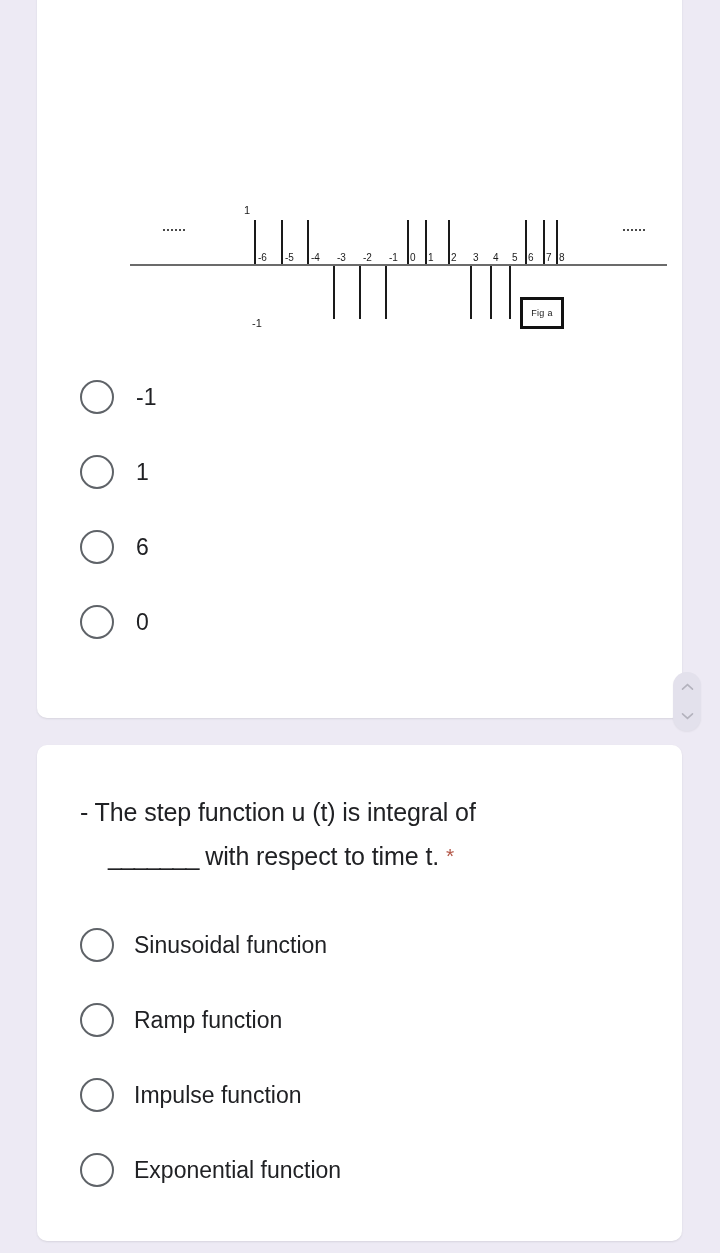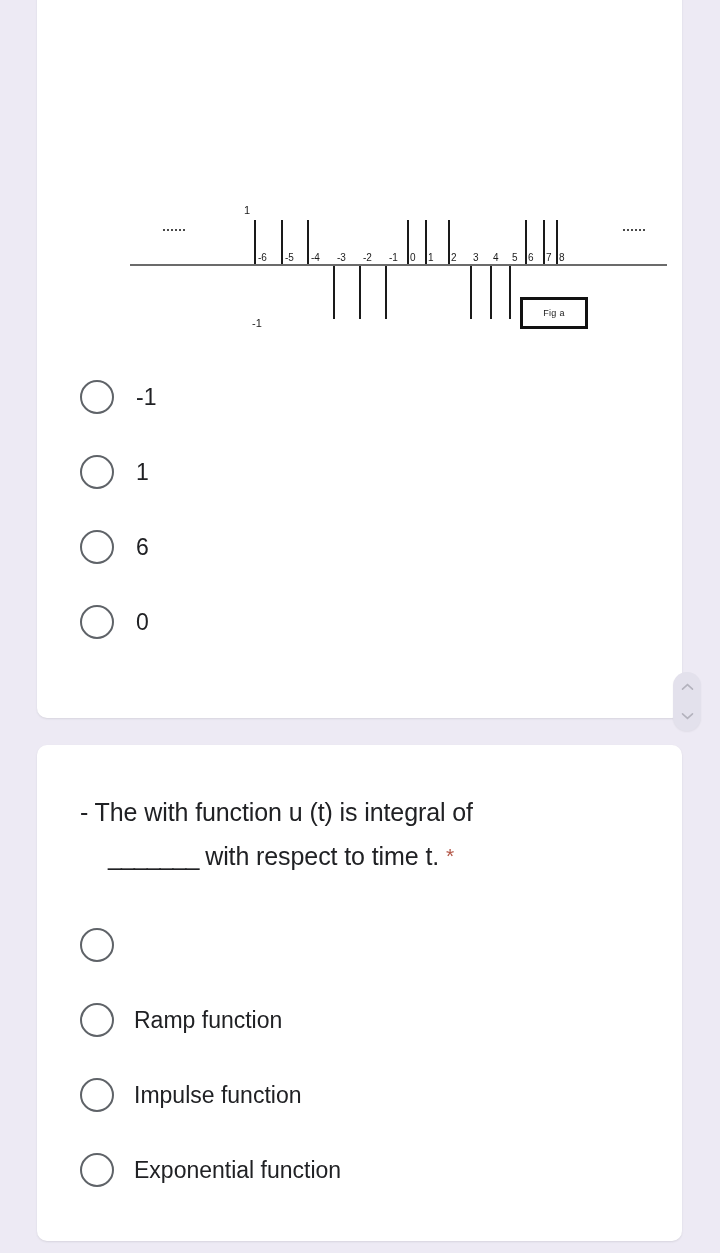--- a/index.html
+++ b/index.html
@@ -90,21 +90,21 @@
     top: 196px;
     width: 645px;
     height: 165px;
   }
   #figure svg { display: block; }
 
   .fig-a-box {
     position: absolute;
     left: 483px;
     top: 113px;
-    width: 68px;
+    width: 44px;
     height: 32px;
     border: 3px solid #111;
     background: #fff;
     display: flex;
     align-items: center;
     justify-content: center;
     font-size: 9px;
     color: #1a1a1a;
     letter-spacing: .3px;
   }
@@ -227,24 +227,25 @@
   </span>
   <span>
     <svg width="13" height="8" viewBox="0 0 13 8">
         <path d="M1.5 1.8 L6.5 6.4 L11.5 1.8" fill="none" stroke="#8d8d98" stroke-width="1.6" stroke-linecap="round"></path>
       </svg>
   </span>
 </div>
 
 <div class="card" id="card-step">
 
-  <div class="question" id="q-step-text"><span>- The with function u (t) is integral of</span> <span class="blank">_______</span> <span>with respect to time t.</span> <span class="required-star">*</span></div>
+  <div class="question" id="q-step-text"><span>- The step function u (t) is integral of</span> <span class="blank">_______</span> <span>with respect to time t.</span> <span class="required-star">*</span></div>
 
   <div class="option compact" style="top:180px">
     <span class="radio"></span>
+    <span class="opt-label">Sinusoidal function</span>
   </div>
   <div class="option compact" style="top:255px">
     <span class="radio"></span>
     <span class="opt-label">Ramp function</span>
   </div>
   <div class="option compact" style="top:405px">
     <span class="radio"></span>
     <span class="opt-label">Exponential function</span>
   </div>
   <div class="option compact" style="top:330px">

